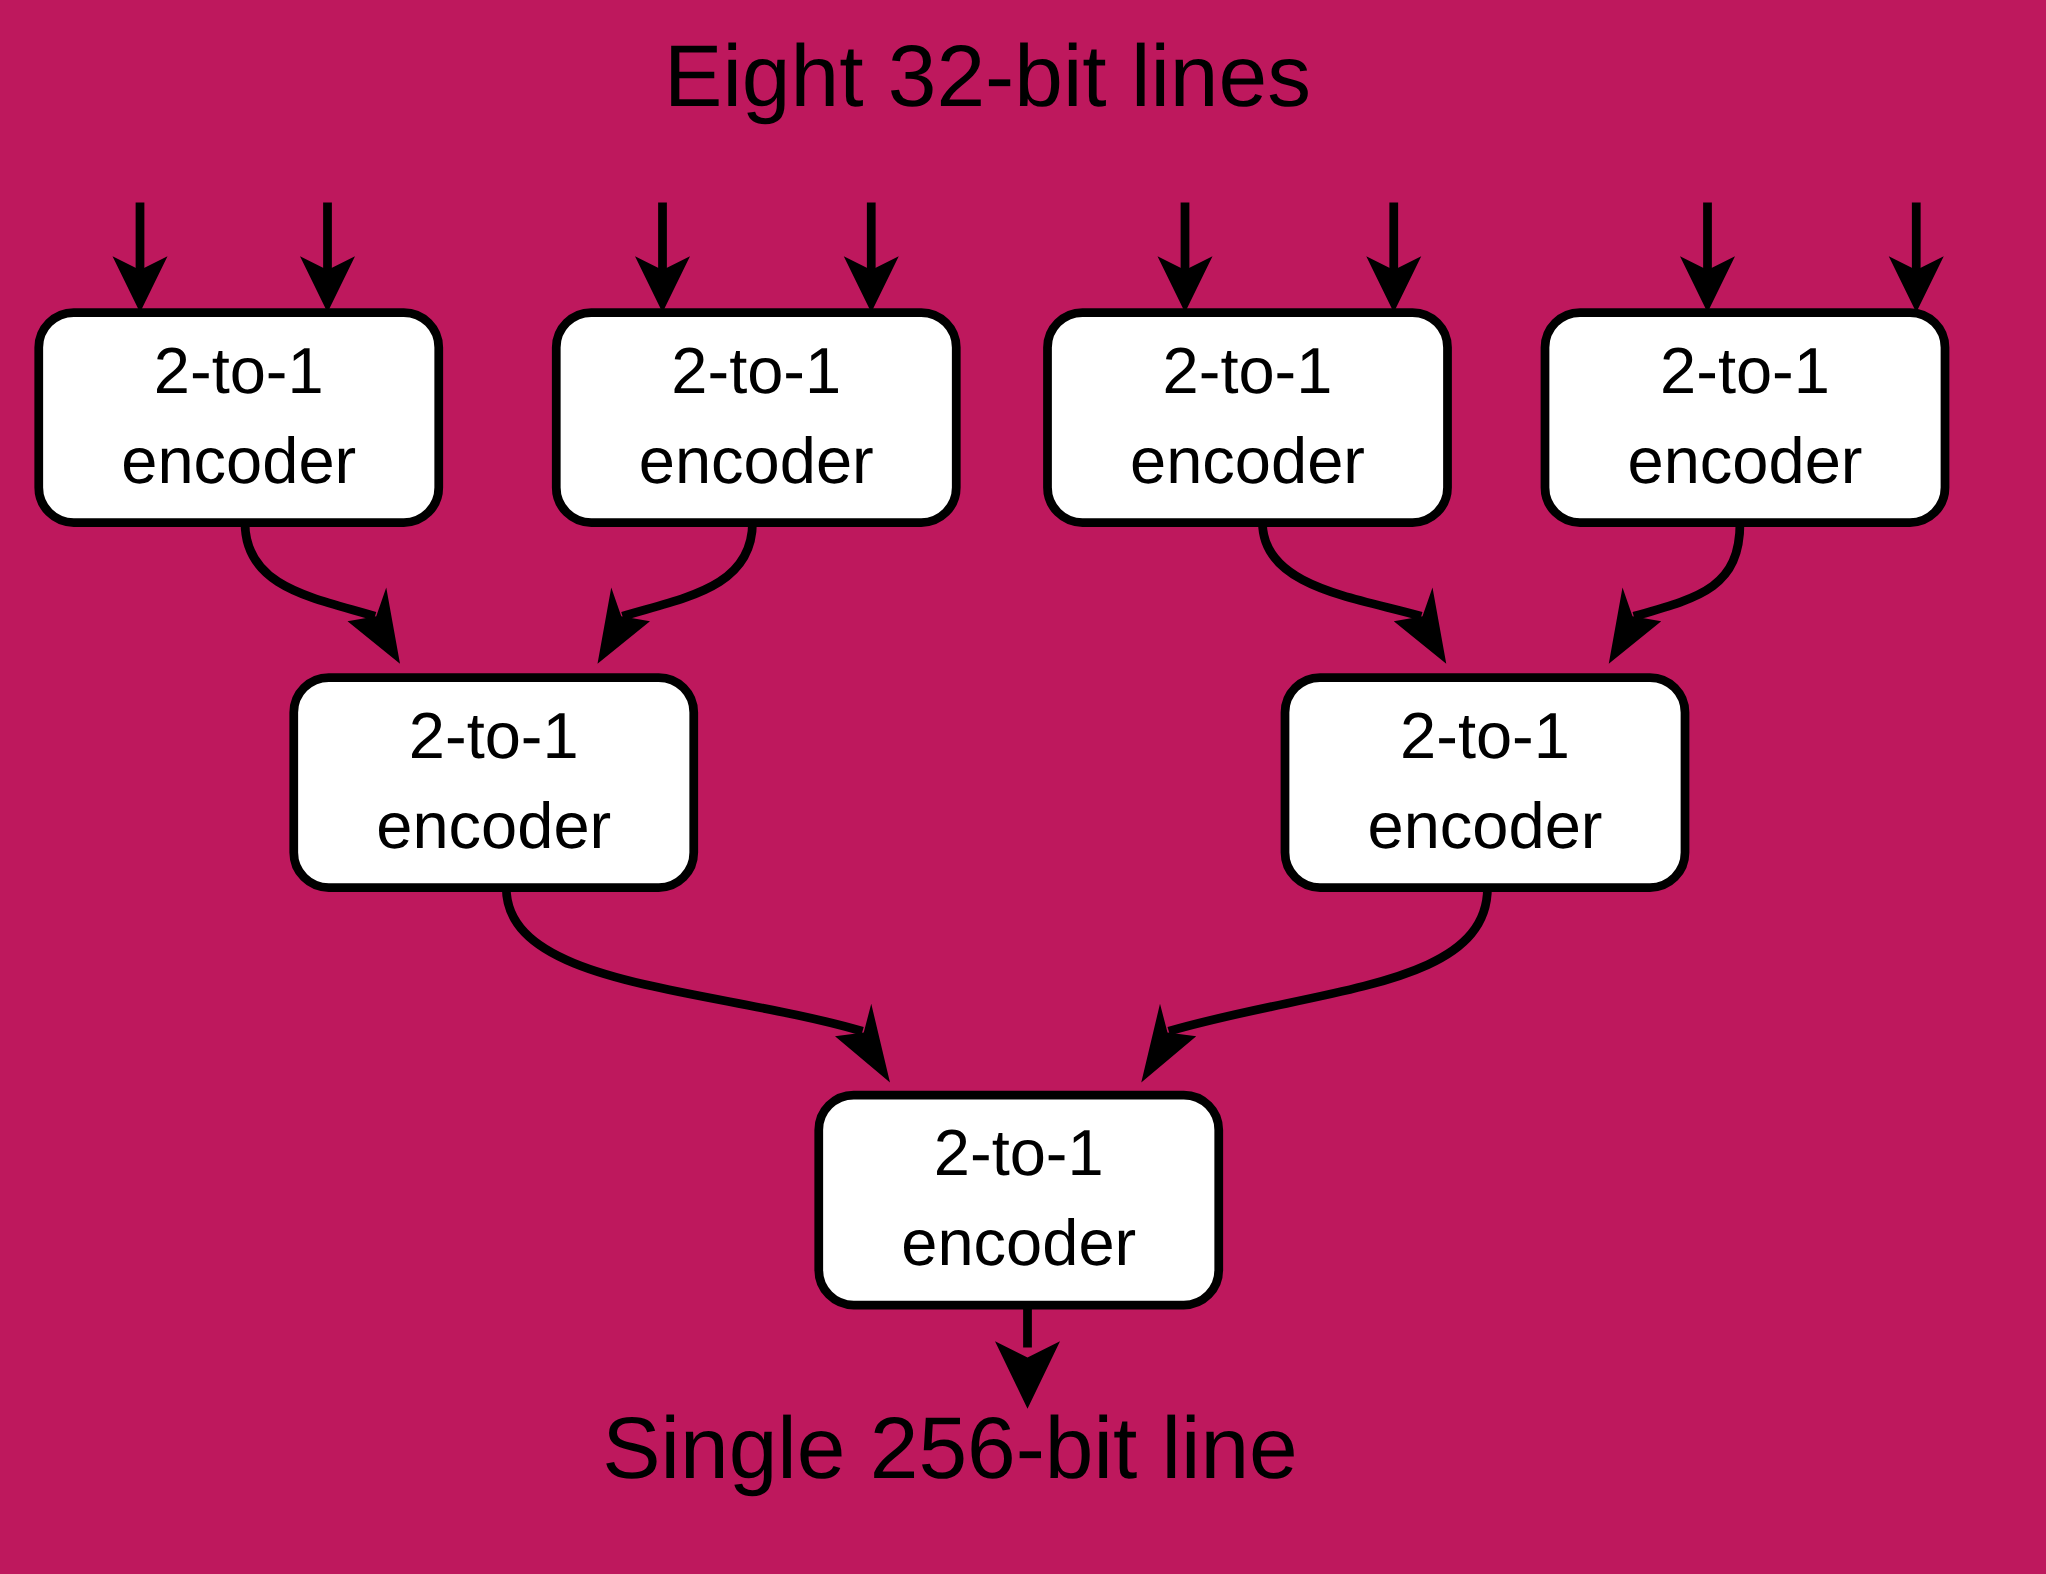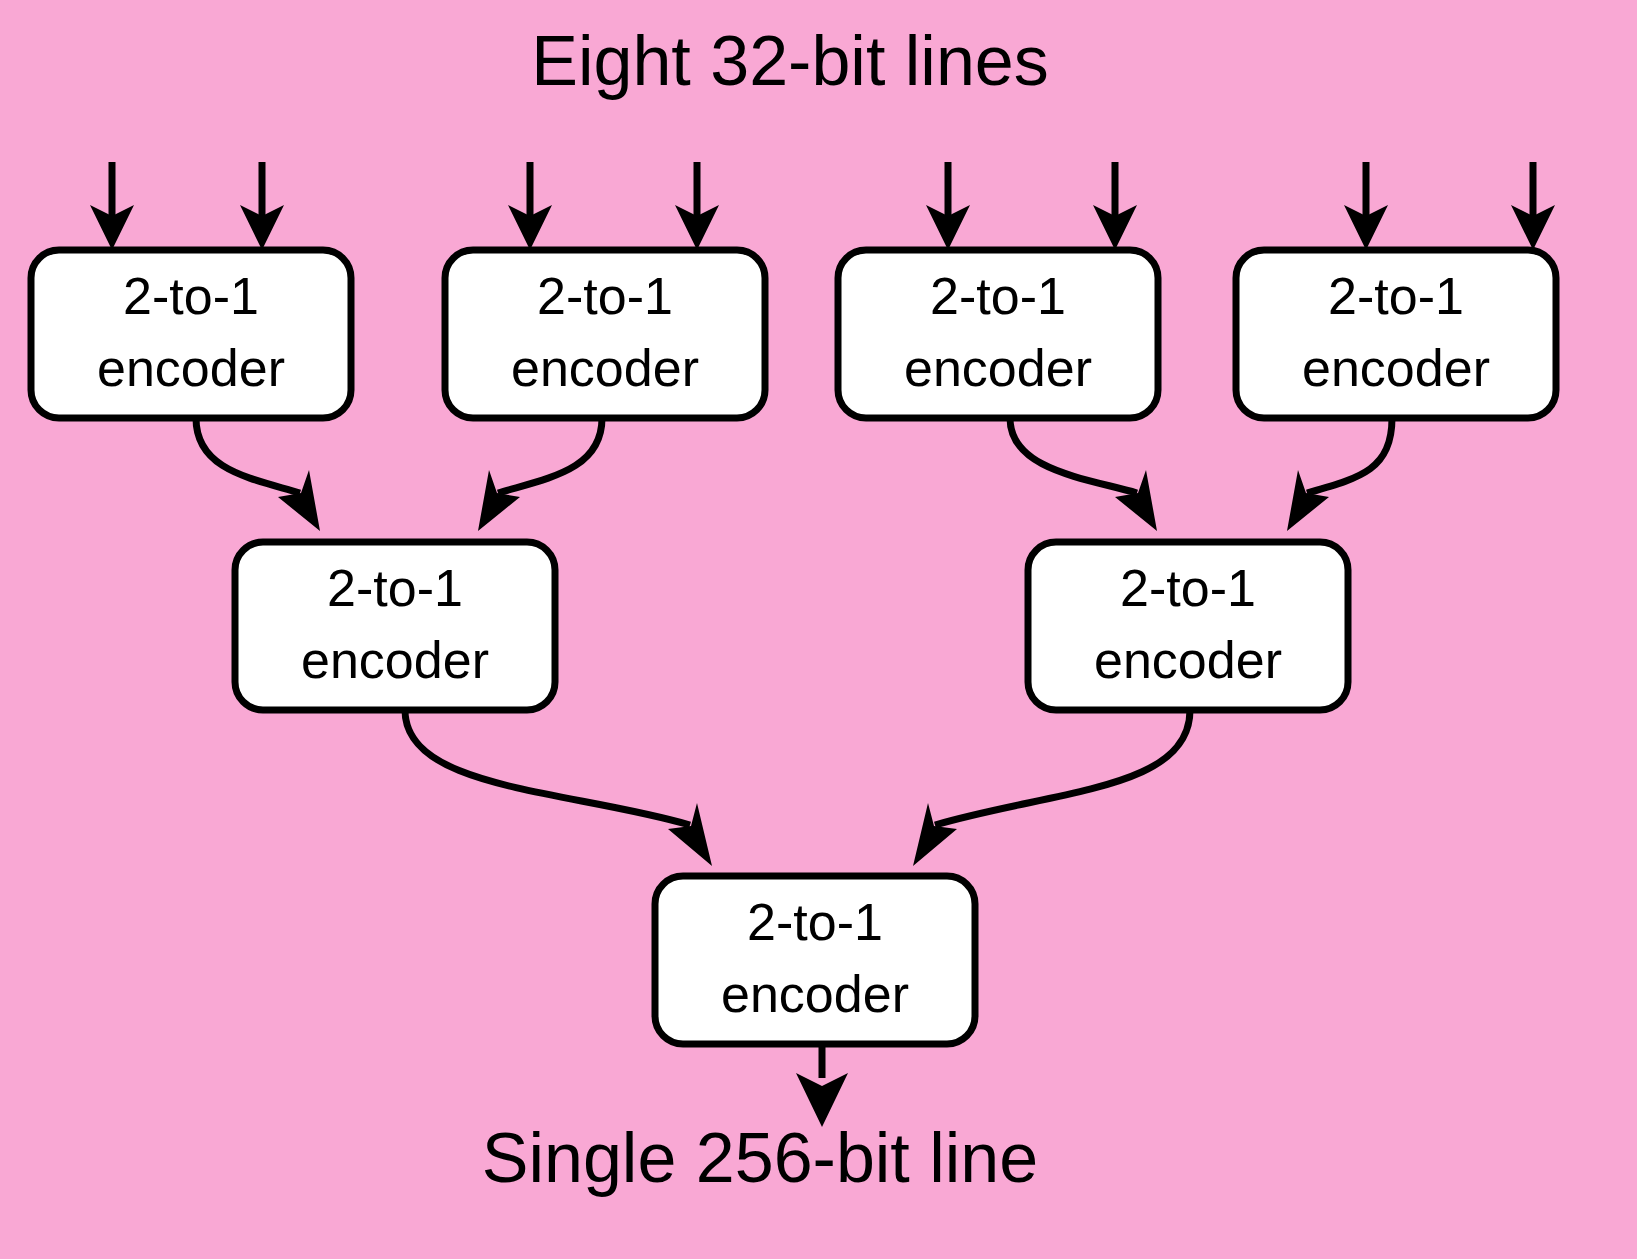--- a/index.html
+++ b/index.html
@@ -10,21 +10,21 @@
   body {
     width: 1637px;
     height: 1259px;
     overflow: hidden;
     font-family: "Liberation Sans", sans-serif;
   }
   #diagram-root {
     position: relative;
     width: 1637px;
     height: 1259px;
-    background: #f9a8d4;
+    background: #be185d;
   }
   svg.canvas {
     position: absolute;
     top: 0;
     left: 0;
     width: 1637px;
     height: 1259px;
     display: block;
   }
   .enc-box {

